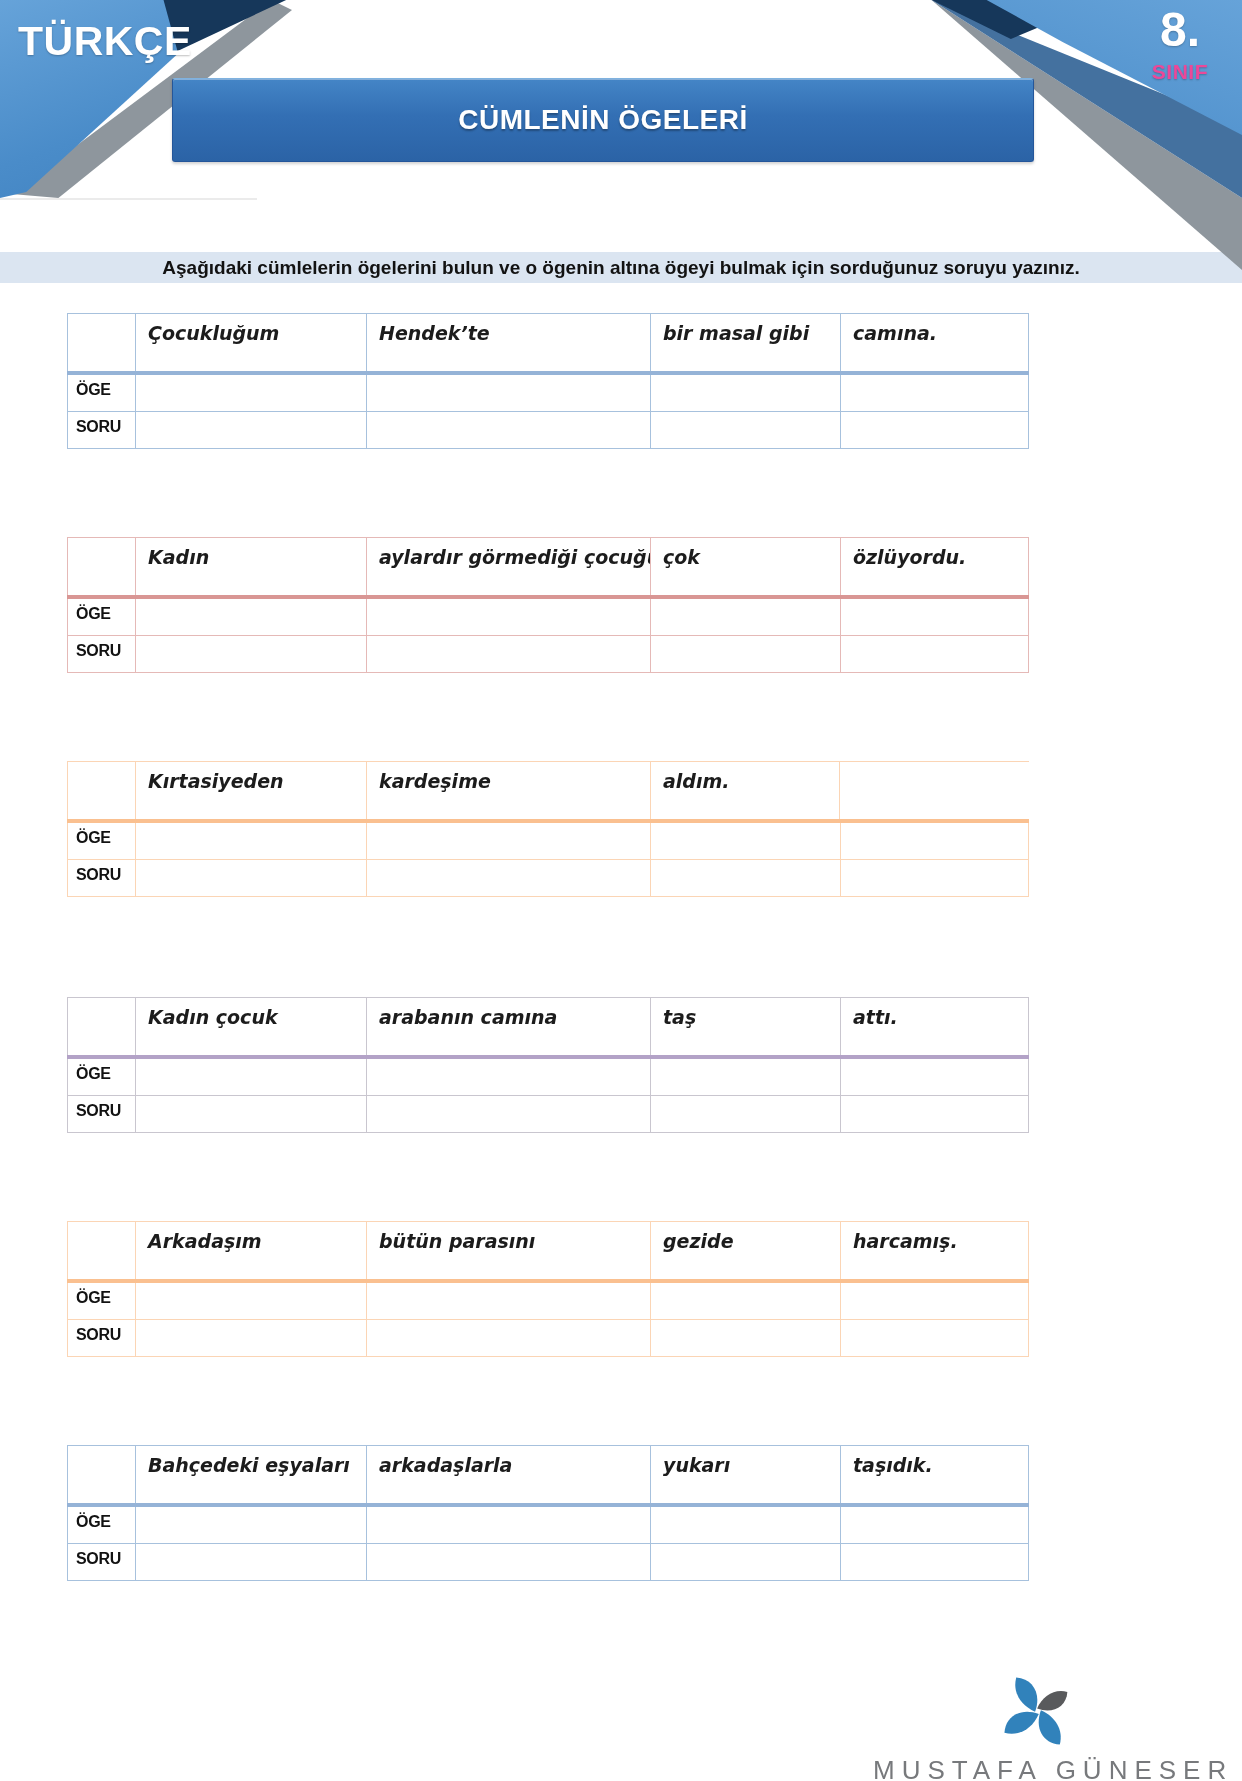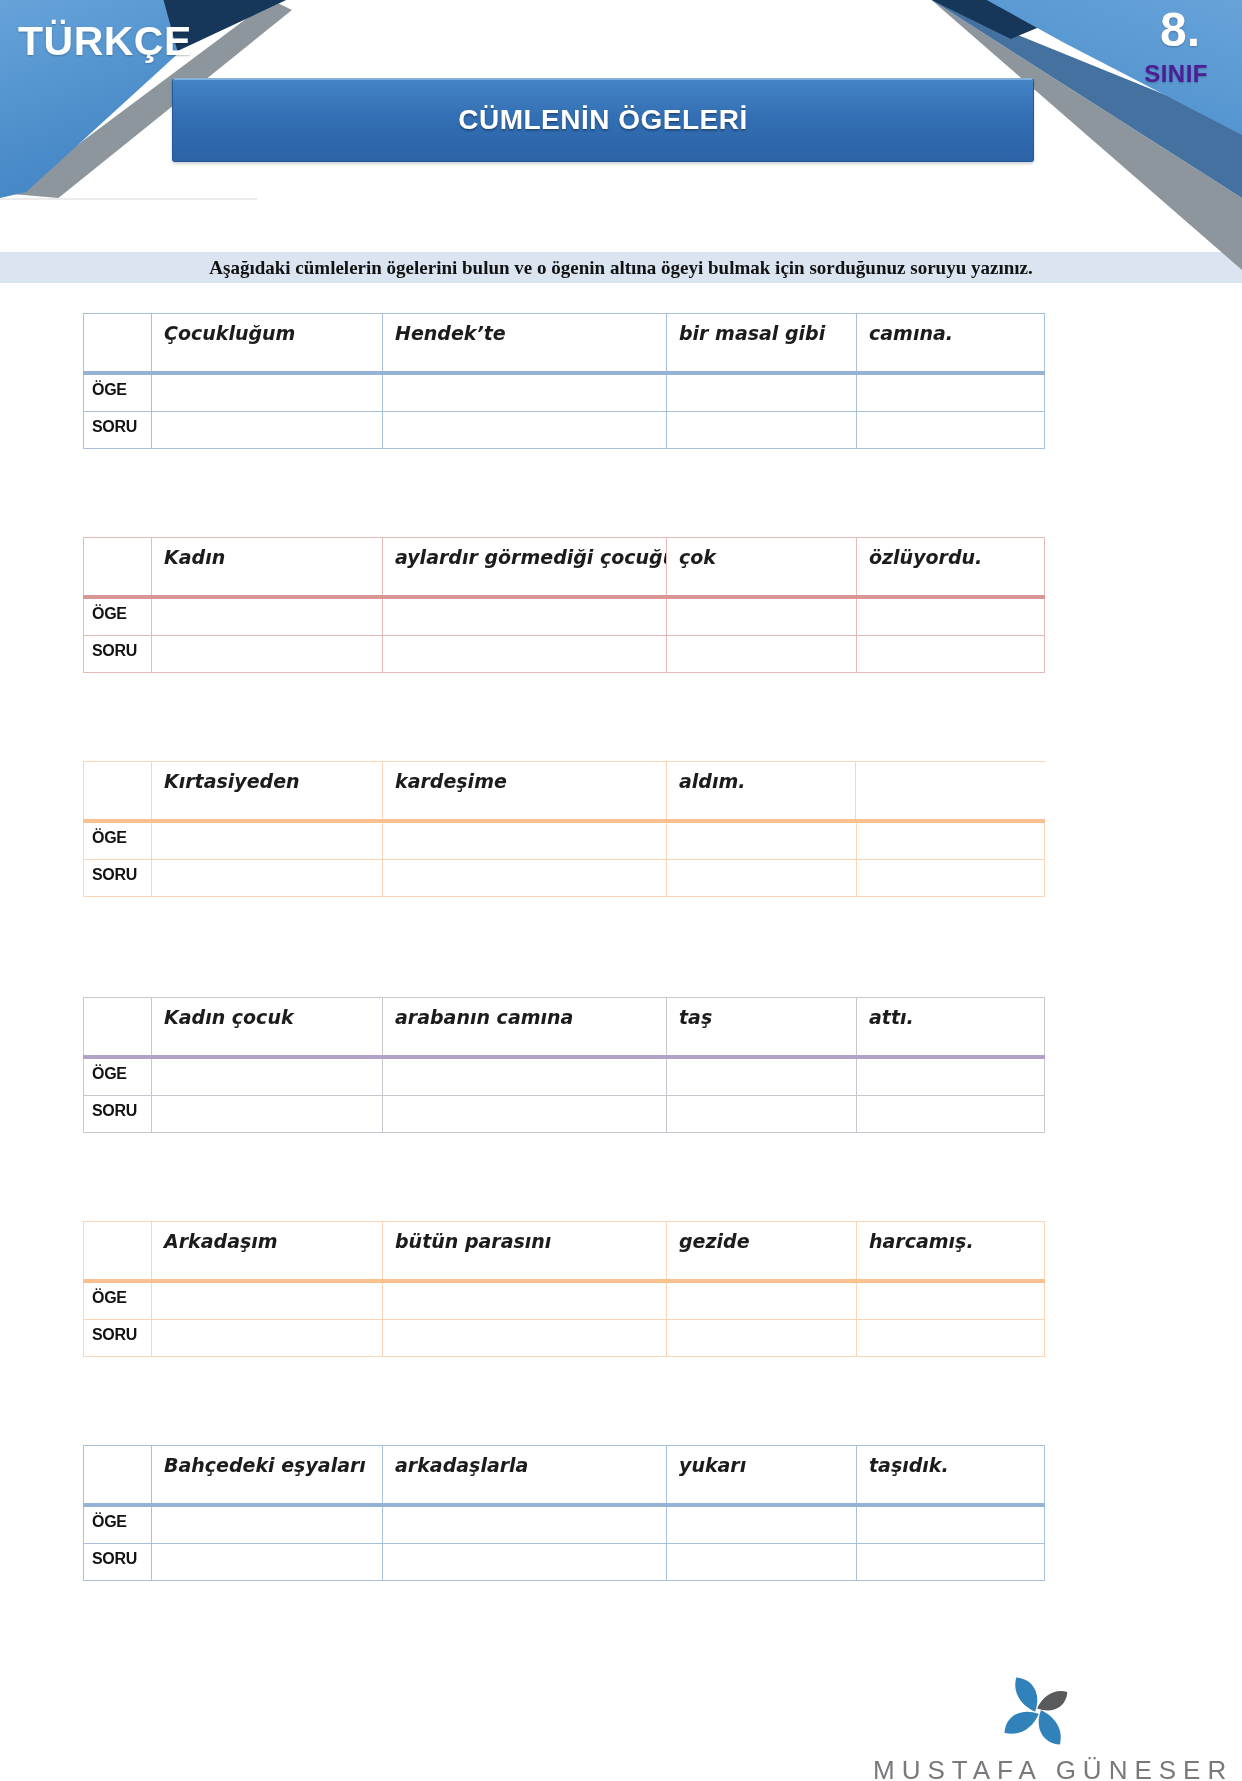--- a/index.html
+++ b/index.html
@@ -55,49 +55,49 @@
     font-size:41px;font-weight:bold;color:#ffffff;letter-spacing:.5px;
     text-shadow:0 1px 2px rgba(0,0,0,.25);
   }
   .grade-number{
     position:absolute;top:2px;right:42px;
     font-size:48px;font-weight:bold;color:#ffffff;
     text-shadow:0 1px 2px rgba(0,0,0,.25);
   }
   .grade-label{
     position:absolute;top:60px;right:34px;
-    font-size:24px;font-weight:bold;color:#4c1d95;letter-spacing:.5px;
+    font-size:21px;font-weight:bold;color:#ec4899;letter-spacing:.5px;
     text-shadow:0 1px 2px rgba(0,0,0,.25);
   }
 
   .title-bar{
     position:absolute;left:172px;top:78px;width:860px;height:82px;
     background:linear-gradient(#4485c6 0%,#336fb4 45%,#2b63a6 100%);
     border:1px solid #24569a;border-top-color:#7fb2df;border-radius:3px;
     box-shadow:0 2px 3px rgba(0,0,0,.18), inset 0 1px 0 rgba(255,255,255,.35);
     display:flex;align-items:center;justify-content:center;
   }
   .title-bar .title-text{
     color:#ffffff;font-size:28px;font-weight:bold;letter-spacing:.5px;
     text-shadow:0 2px 2px rgba(0,0,0,.3);
     text-align:center;
   }
 
   
   .instruction-banner{
     margin-top:52px;width:1242px;height:31px;
     background:#dbe5f1;
-    display:flex;align-items:center;justify-content:center;font-family:Liberation Serif, serif;
+    display:flex;align-items:center;justify-content:center;
   }
   .instruction-banner span{
     font-size:19px;font-weight:bold;color:#121212;
   }
 
   
-  .tables-wrap{margin-top:30px;padding-left:16px;}
+  .tables-wrap{margin-top:30px;}
 
   .sheet-table{width:962px;margin:0 0 88px 67px;}
   .sheet-table.gap-lg{margin-bottom:100px;}
 
   .theme-blue  {--bc:#a7c1dd;--accent:#95b3d7;}
   .theme-red   {--bc:#e5b9b7;--accent:#d99694;}
   .theme-orange{--bc:#fbd5b5;--accent:#fac090;}
   .theme-purple{--bc:#c9c6cf;--accent:#b3a2c7;}
 
   .trow{display:grid;grid-template-columns:68px 231px 284px 190px 189px;}

